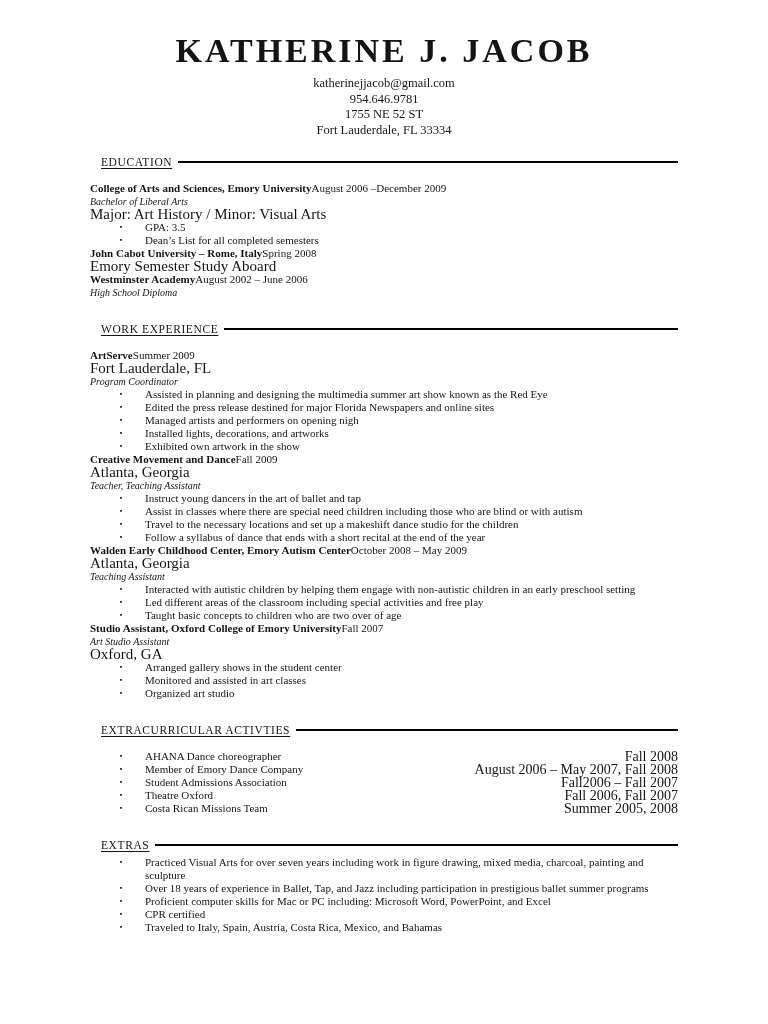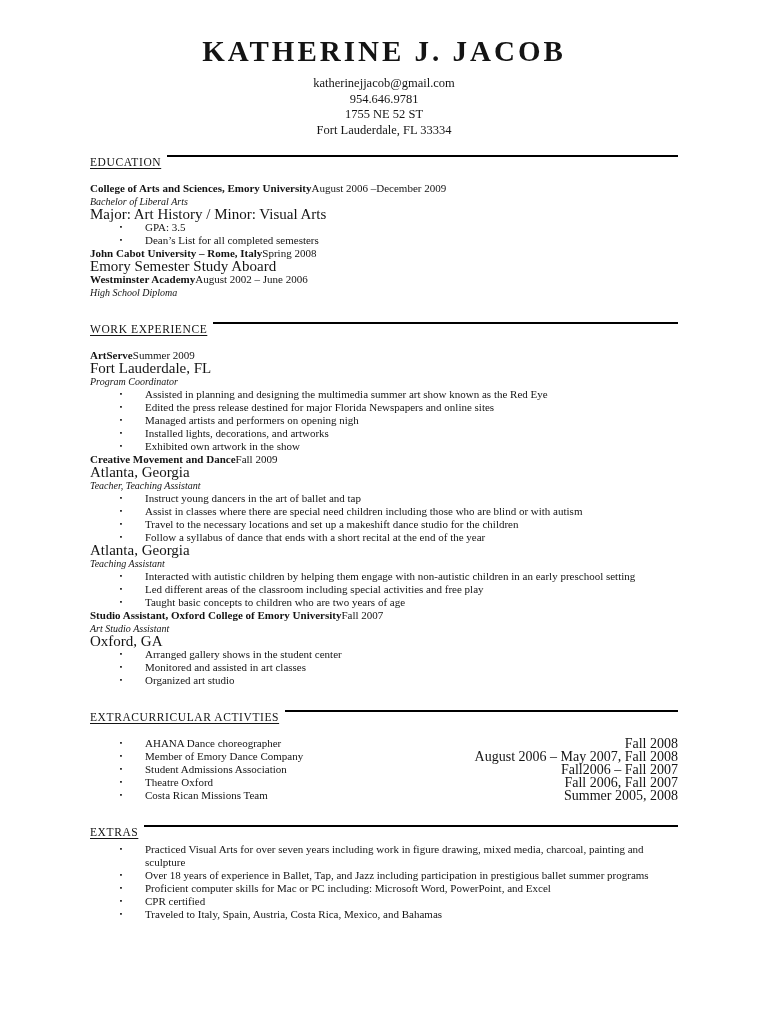--- a/index.html
+++ b/index.html
@@ -4,27 +4,27 @@
 <style>
   html,body{margin:0;padding:0;}
   body{
     width:768px;height:1024px;overflow:hidden;
     background:#ffffff;color:#141414;
     font-family:"Liberation Serif","DejaVu Serif",serif;
   }
   .page{padding:34px 90px 0 90px;box-sizing:border-box;width:768px;height:1024px;}
   
   .name{
-    text-align:center;font-size:29px;line-height:34px;font-weight:bold;
+    text-align:center;font-size:34px;line-height:34px;font-weight:bold;
     letter-spacing:3px;margin:0 0 8px 0;white-space:nowrap;
   }
   .contact-line{text-align:center;font-size:12.5px;line-height:15.5px;}
   .resume-header{margin-bottom:17px;}
   
-  .sec-head{display:flex;align-items:flex-start;margin:23px 0 13px 0;}
+  .sec-head{display:flex;align-items:center;margin:23px 0 13px 11px;}
   .section:first-child .sec-head{margin-top:0;}
   .sec-head.compact{margin-bottom:4px;}
   .sec-title{
     font-size:11.5px;line-height:14px;letter-spacing:0.6px;
     text-decoration:underline;text-underline-offset:2px;white-space:nowrap;
   }
   .sec-rule{flex:1;border-bottom:2.5px solid #000;margin:0 0 1px 6px;height:0;}
   
   .e-head{display:flex;justify-content:flex-start;font-size:11px;line-height:13px;}
   .e-title{font-weight:bold;}
@@ -125,33 +125,37 @@
           <span class="b-text">Assist in classes where there are special need children including those who are blind or with autism</span>
         </div>
         <div class="bullet">
           <span class="b-marker">▪</span>
           <span class="b-text">Travel to the necessary locations and set up a makeshift dance studio for the children</span>
         </div>
         <div class="bullet">
           <span class="b-marker">▪</span>
           <span class="b-text">Follow a syllabus of dance that ends with a short recital at the end of the year</span>
         </div>
+        <div class="e-head">
+          <span class="e-title">Walden Early Childhood Center, Emory Autism Center</span>
+          <span class="e-date">October 2008 – May 2009</span>
+        </div>
         <div class="e-line plain">Atlanta, Georgia</div>
         <div class="e-line italic">Teaching Assistant</div>
         <div class="bullet">
           <span class="b-marker">▪</span>
           <span class="b-text">Interacted with autistic children by helping them engage with non-autistic children in an early preschool setting</span>
         </div>
         <div class="bullet">
           <span class="b-marker">▪</span>
           <span class="b-text">Led different areas of the classroom including special activities and free play</span>
         </div>
         <div class="bullet">
           <span class="b-marker">▪</span>
-          <span class="b-text">Taught basic concepts to children who are two years of age</span>
+          <span class="b-text">Taught basic concepts to children who are two over of age</span>
         </div>
         <div class="e-head">
           <span class="e-title">Studio Assistant, Oxford College of Emory University</span>
           <span class="e-date">Fall 2007</span>
         </div>
         <div class="e-line italic">Art Studio Assistant</div>
         <div class="e-line plain">Oxford, GA</div>
         <div class="bullet">
           <span class="b-marker">▪</span>
           <span class="b-text">Arranged gallery shows in the student center</span>

